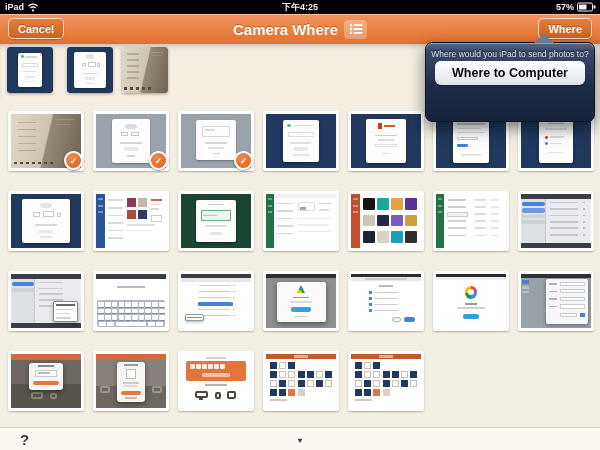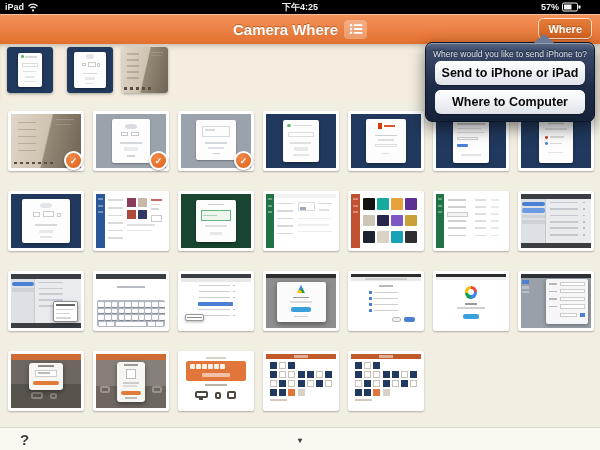--- a/index.html
+++ b/index.html
@@ -5,21 +5,21 @@
   html,body{margin:0;padding:0;background:#444;}
   .stage{position:relative;width:600px;height:450px;overflow:hidden;
          font-family:"Liberation Sans",sans-serif;background:#7f1d1d;-webkit-font-smoothing:antialiased;}
   .s{position:absolute;box-sizing:border-box;}
 
   
   .statusbar{position:absolute;top:0;left:0;right:0;height:14px;background:#000;color:#f2f2f2;
              font-size:9px;font-weight:bold;}
   .sb-left{position:absolute;left:5px;top:0;height:14px;display:flex;align-items:center;gap:3px;}
   .sb-time{position:absolute;left:0;right:0;top:0;height:14px;display:flex;align-items:center;justify-content:center;}
-  .sb-right{position:absolute;right:19px;top:0;height:14px;display:flex;align-items:center;gap:3px;}
+  .sb-right{position:absolute;right:4px;top:0;height:14px;display:flex;align-items:center;gap:3px;}
 
   
   .navbar{position:absolute;left:0;right:0;top:14px;height:30px;
           background:linear-gradient(#f3935c,#e2702e);border-bottom:1px solid #c05a20;
           box-shadow:inset 0 1px 0 rgba(255,255,255,.4);}
   .nav-btn{position:absolute;top:4px;height:21px;box-sizing:border-box;cursor:pointer;
            background:linear-gradient(#e57d3a,#d2621f);border:1px solid rgba(255,240,228,.85);
            border-radius:5px;box-shadow:0 1px 1px rgba(0,0,0,.2);color:#fff;font-size:11px;
            font-weight:bold;display:flex;align-items:center;padding:0 9px;
            text-shadow:0 -1px 0 rgba(130,60,10,.6);}
@@ -87,20 +87,21 @@
       <span>57%</span>
       <svg width="19" height="10" viewBox="0 0 19 10">
         <rect x="0.5" y="1" width="15" height="8" rx="1.5" stroke="#f2f2f2" fill="none"></rect>
         <rect x="2" y="2.5" width="7.5" height="5" fill="#f2f2f2"></rect>
         <rect x="16.5" y="3.2" width="2" height="3.6" rx="1" fill="#f2f2f2"></rect>
       </svg>
     </div>
   </div>
 
   <div class="navbar">
+    <div class="nav-btn" style="left:8px">Cancel</div>
     <div class="nav-center">
       <span class="nav-title">Camera Where</span>
       <span class="list-btn">
         <svg width="14" height="12" viewBox="0 0 14 12">
           <g fill="#fff">
             <circle cx="2" cy="2.2" r="1.2"></circle>
               <rect x="4.6" y="1.3" width="9" height="1.8" rx="0.9"></rect>
             <circle cx="2" cy="6" r="1.2"></circle>
               <rect x="4.6" y="5.1" width="9" height="1.8" rx="0.9"></rect>
             <circle cx="2" cy="9.8" r="1.2"></circle>
@@ -637,22 +638,21 @@
           <div class="s" style="left:19%;top:65%;width:10%;height:13%;background:#21395e"></div>
           <div class="s" style="left:32%;top:65%;width:10%;height:13%;background:#e2753a"></div>
           <div class="s" style="left:45%;top:65%;width:10%;height:13%;background:#d8d2c6"></div>
           <div class="s" style="left:6%;top:84%;width:24%;height:3%;background:#d0c9bc"></div>
         </div>
       </div>
     </div>
 
   <div class="popover">
     <div class="arrow"></div>
-    <div class="pop-title">Where would you like to send iPhone to?</div>
-    <div class="pop-btn">Send to iPhone or iPad</div>
+    <div class="pop-title">Where would you iPad to send photos to?</div>
     <div class="pop-btn">Where to Computer</div>
   </div>
 
   <div class="bottombar">
     <div class="help">?</div>
     <div class="receive">
       <span class="arr">▾</span>
     </div>
   </div>
 

